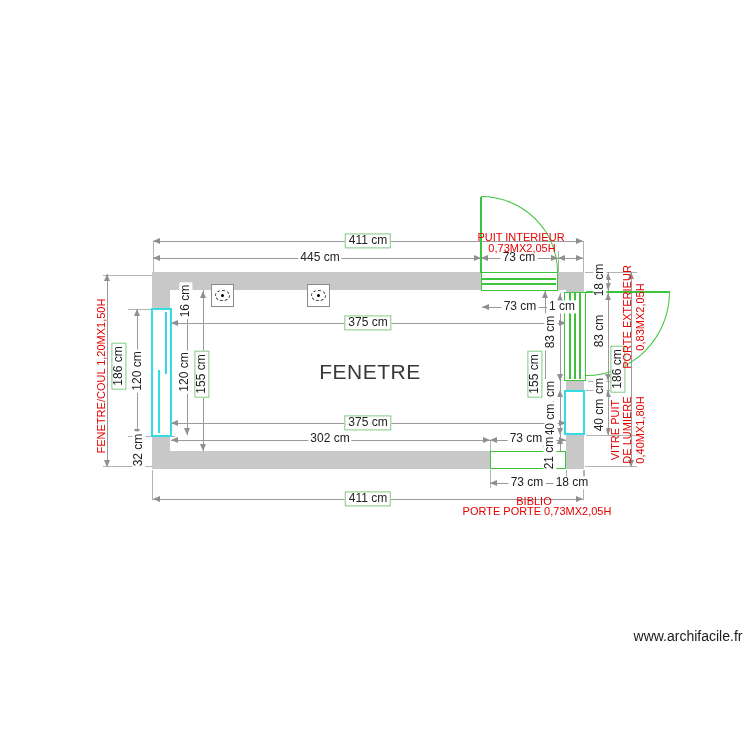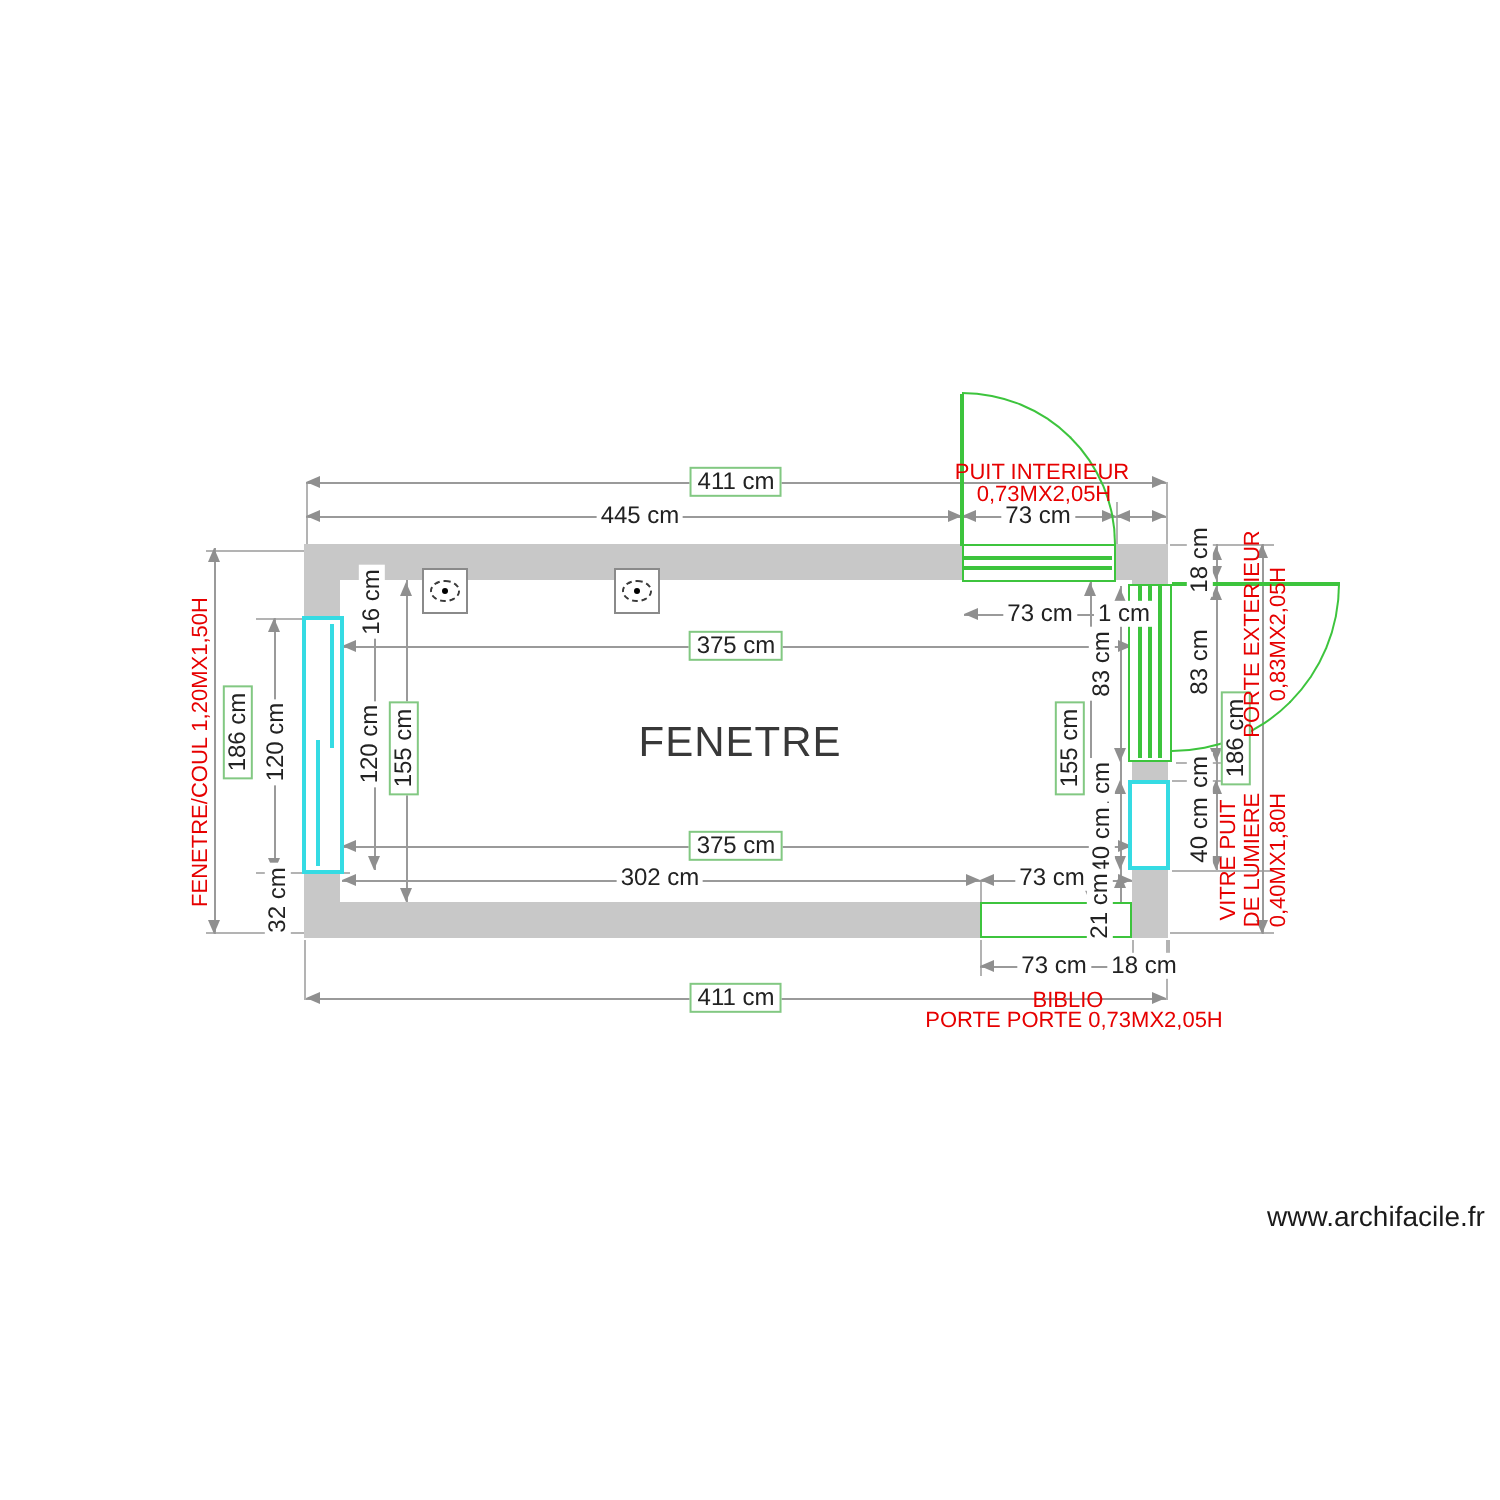--- a/index.html
+++ b/index.html
@@ -217,15 +217,15 @@
   <div class="red v" style="left:101px;top:376px;">FENETRE/COUL 1,20MX1,50H</div>
   <div class="red v" style="left:627px;top:317px;">PORTE EXTERIEUR</div>
   <div class="red v" style="left:640px;top:317px;">0,83MX2,05H</div>
   <div class="red v" style="left:615px;top:430px;">VITRE PUIT</div>
   <div class="red v" style="left:627px;top:430px;">DE LUMIERE</div>
   <div class="red v" style="left:640px;top:430px;">0,40MX1,80H</div>
   <div class="red" style="left:534px;top:501px;">BIBLIO</div>
   <div class="red" style="left:537px;top:511px;">PORTE PORTE 0,73MX2,05H</div>
 
   <div class="room-name" style="left:370px;top:372px;">FENETRE</div>
-  <div class="watermark" style="left:688px;top:608px;">www.archifacile.fr</div>
+  <div class="watermark" style="left:688px;top:636px;">www.archifacile.fr</div>
 
 </div>
 
 </body></html>

